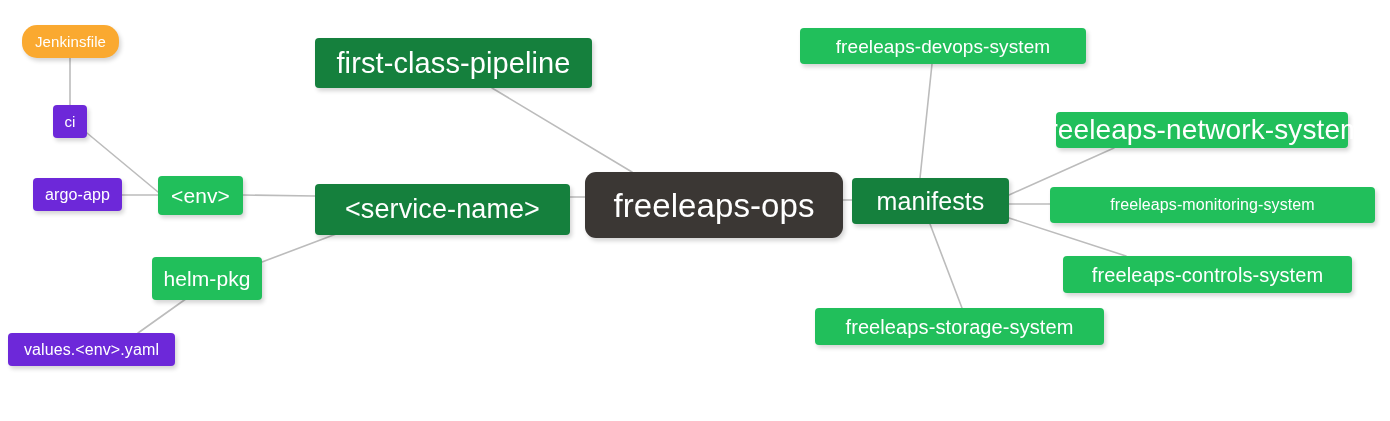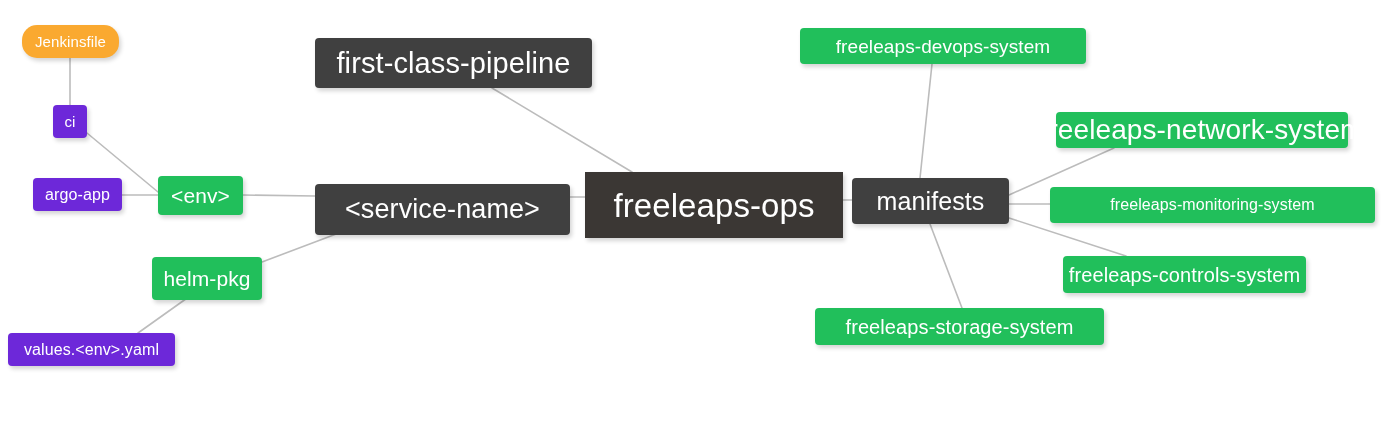--- a/index.html
+++ b/index.html
@@ -36,23 +36,23 @@
     border-radius: 4px;
     color: #ffffff;
     white-space: nowrap;
     line-height: 1;
     letter-spacing: 0.1px;
     box-shadow: 2px 3px 4px rgba(0,0,0,0.17);
     user-select: none;
   }
   .node.root {
     background: #3b3734;
-    border-radius: 0;
+    border-radius: 11px;
   }
-  .node.blue   { background: #404040; }
+  .node.blue   { background: #15803d; }
   .node.green  { background: #21bf5b; }
   .node.orange { background: #faa930; }
   .node.red    { background: #6d28d9; }
 
   .node-label {
     display: block;
     pointer-events: none;
   }
 </style>
 </head>
@@ -108,20 +108,20 @@
       </div>
       <div class="node green" style="left: 800px; top: 28px; width: 286px; height: 36px; font-size: 19px;">
         <span class="node-label">freeleaps-devops-system</span>
       </div>
       <div class="node green" style="left: 1056px; top: 112px; width: 292px; height: 36px; font-size: 28px;">
         <span class="node-label">freeleaps-network-system</span>
       </div>
       <div class="node green" style="left: 1050px; top: 187px; width: 325px; height: 36px; font-size: 16px;">
         <span class="node-label">freeleaps-monitoring-system</span>
       </div>
-      <div class="node green" style="left: 1063px; top: 256px; width: 243px; height: 37px; font-size: 20px;">
+      <div class="node green" style="left: 1063px; top: 256px; width: 289px; height: 37px; font-size: 20px;">
         <span class="node-label">freeleaps-controls-system</span>
       </div>
       <div class="node green" style="left: 815px; top: 308px; width: 289px; height: 37px; font-size: 20px;">
         <span class="node-label">freeleaps-storage-system</span>
       </div>
     </div>
 </div>
 
 </body></html>

